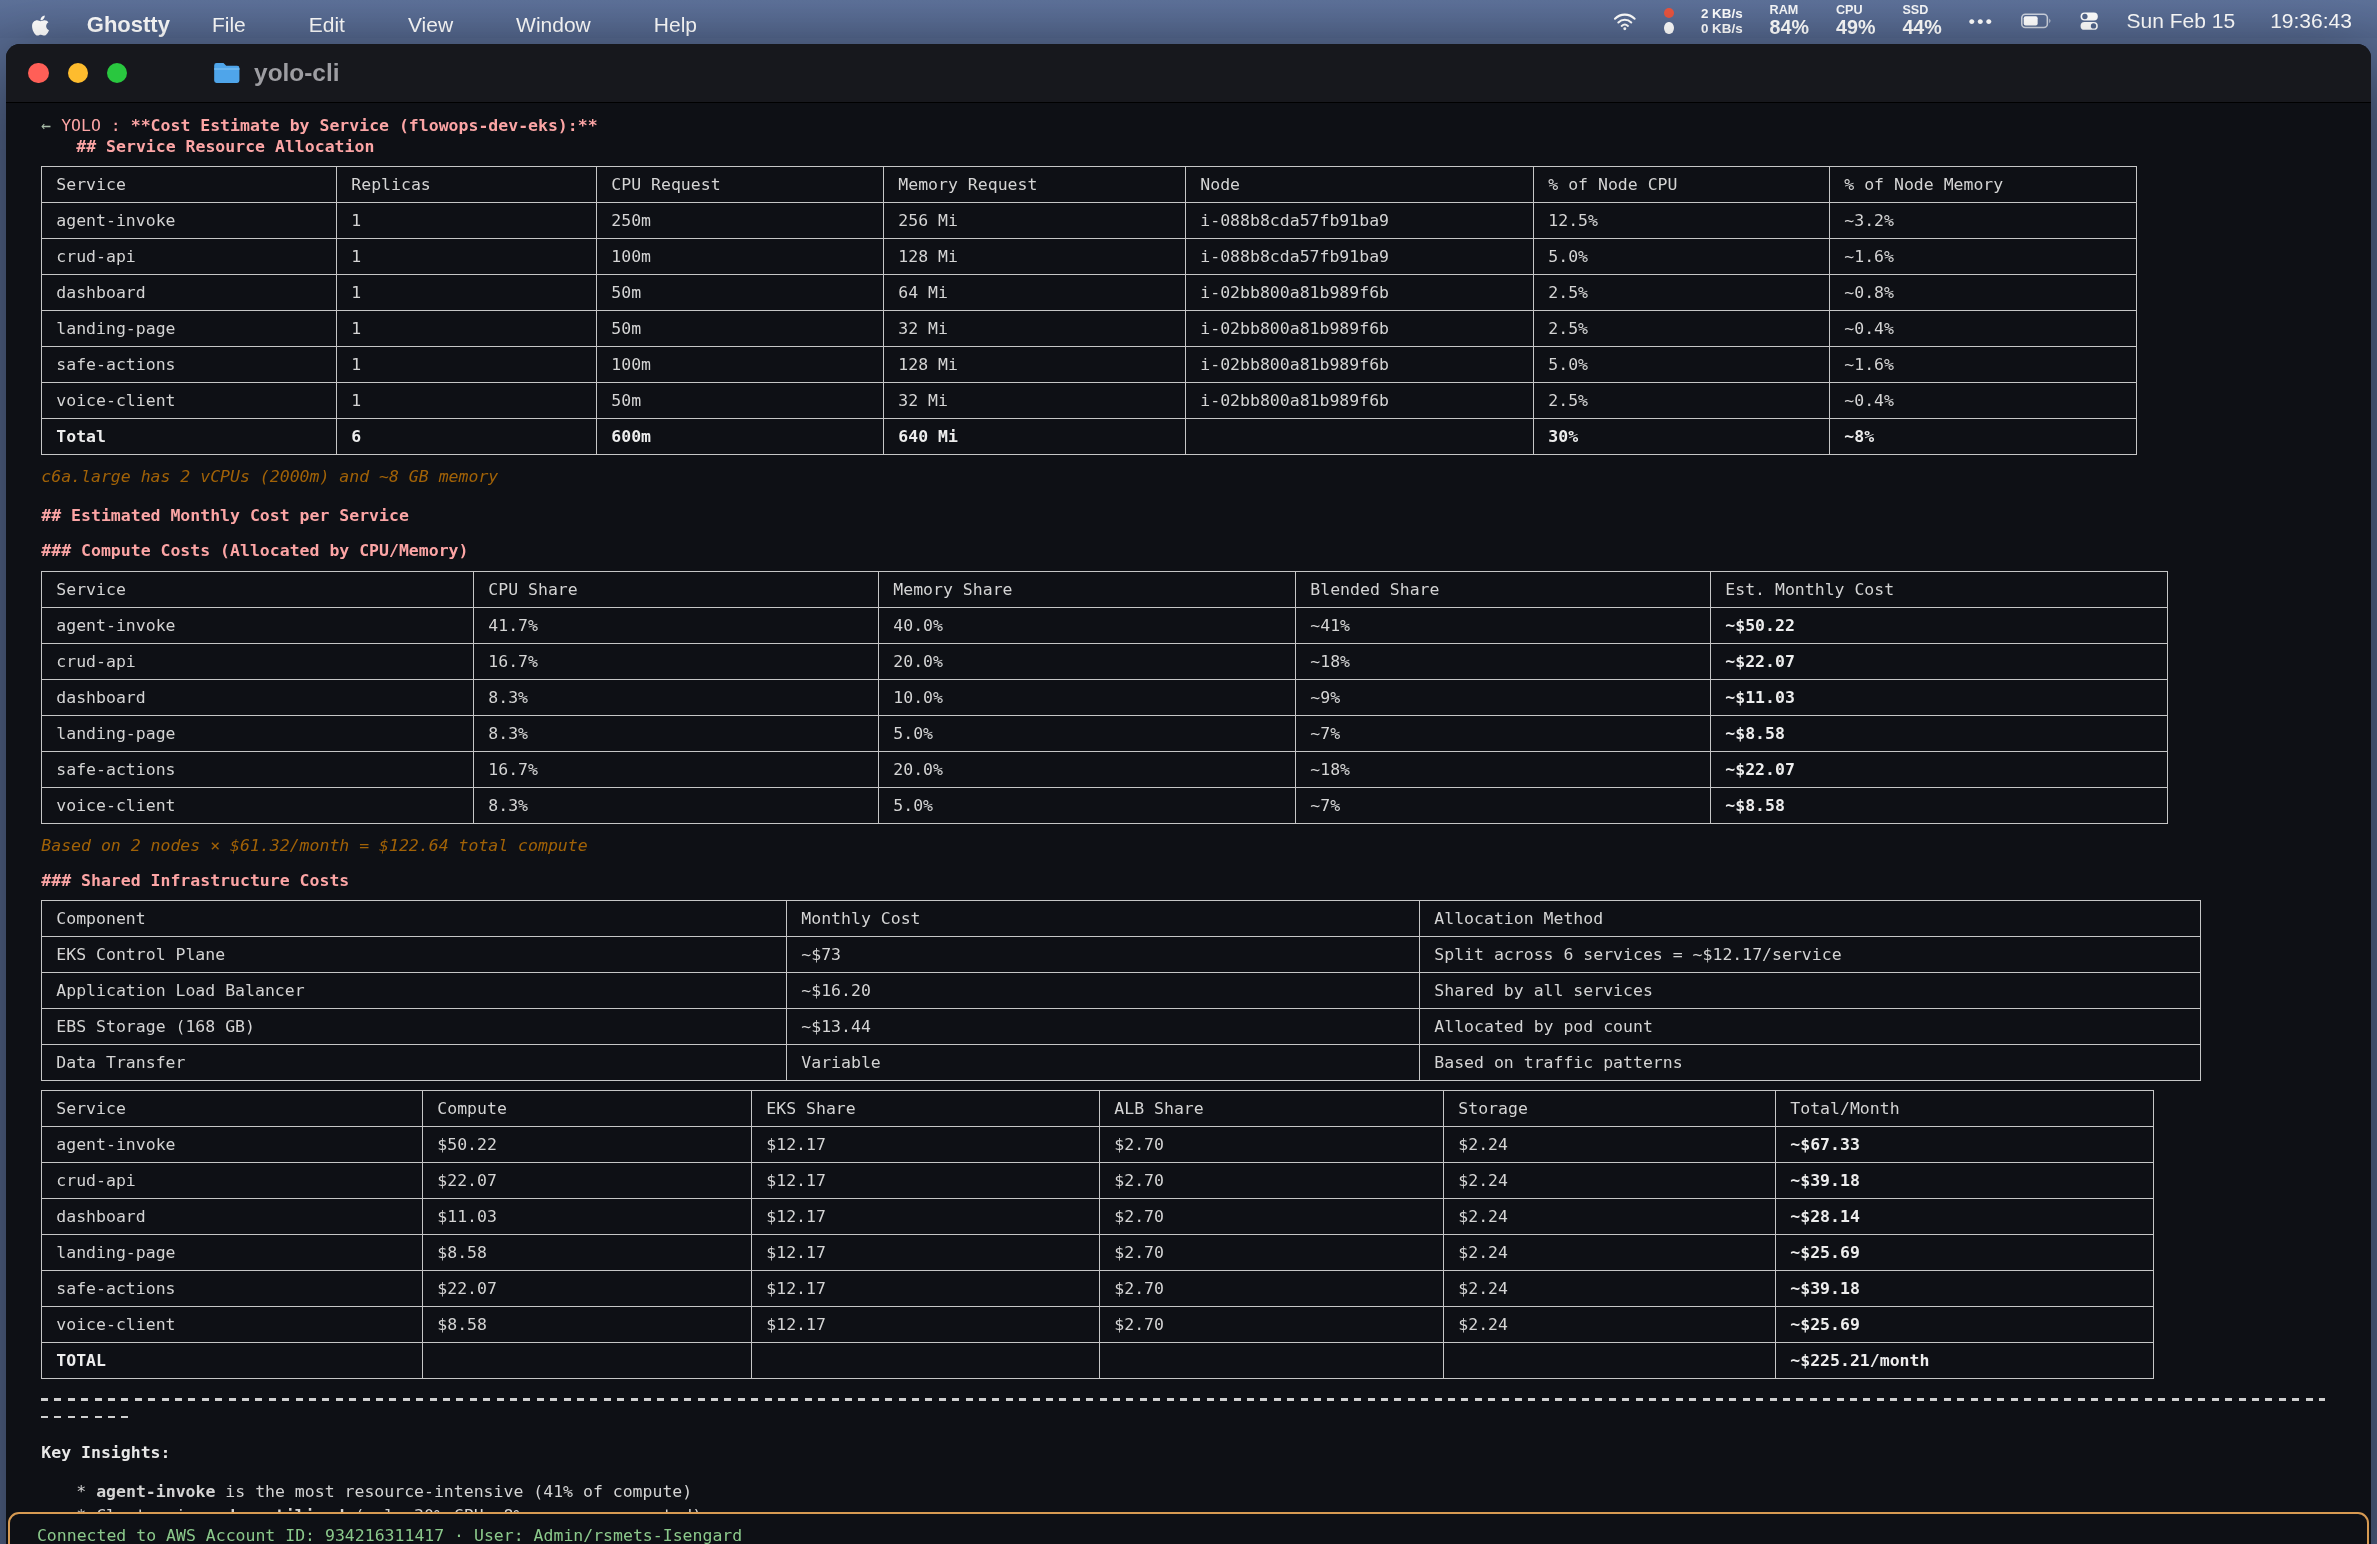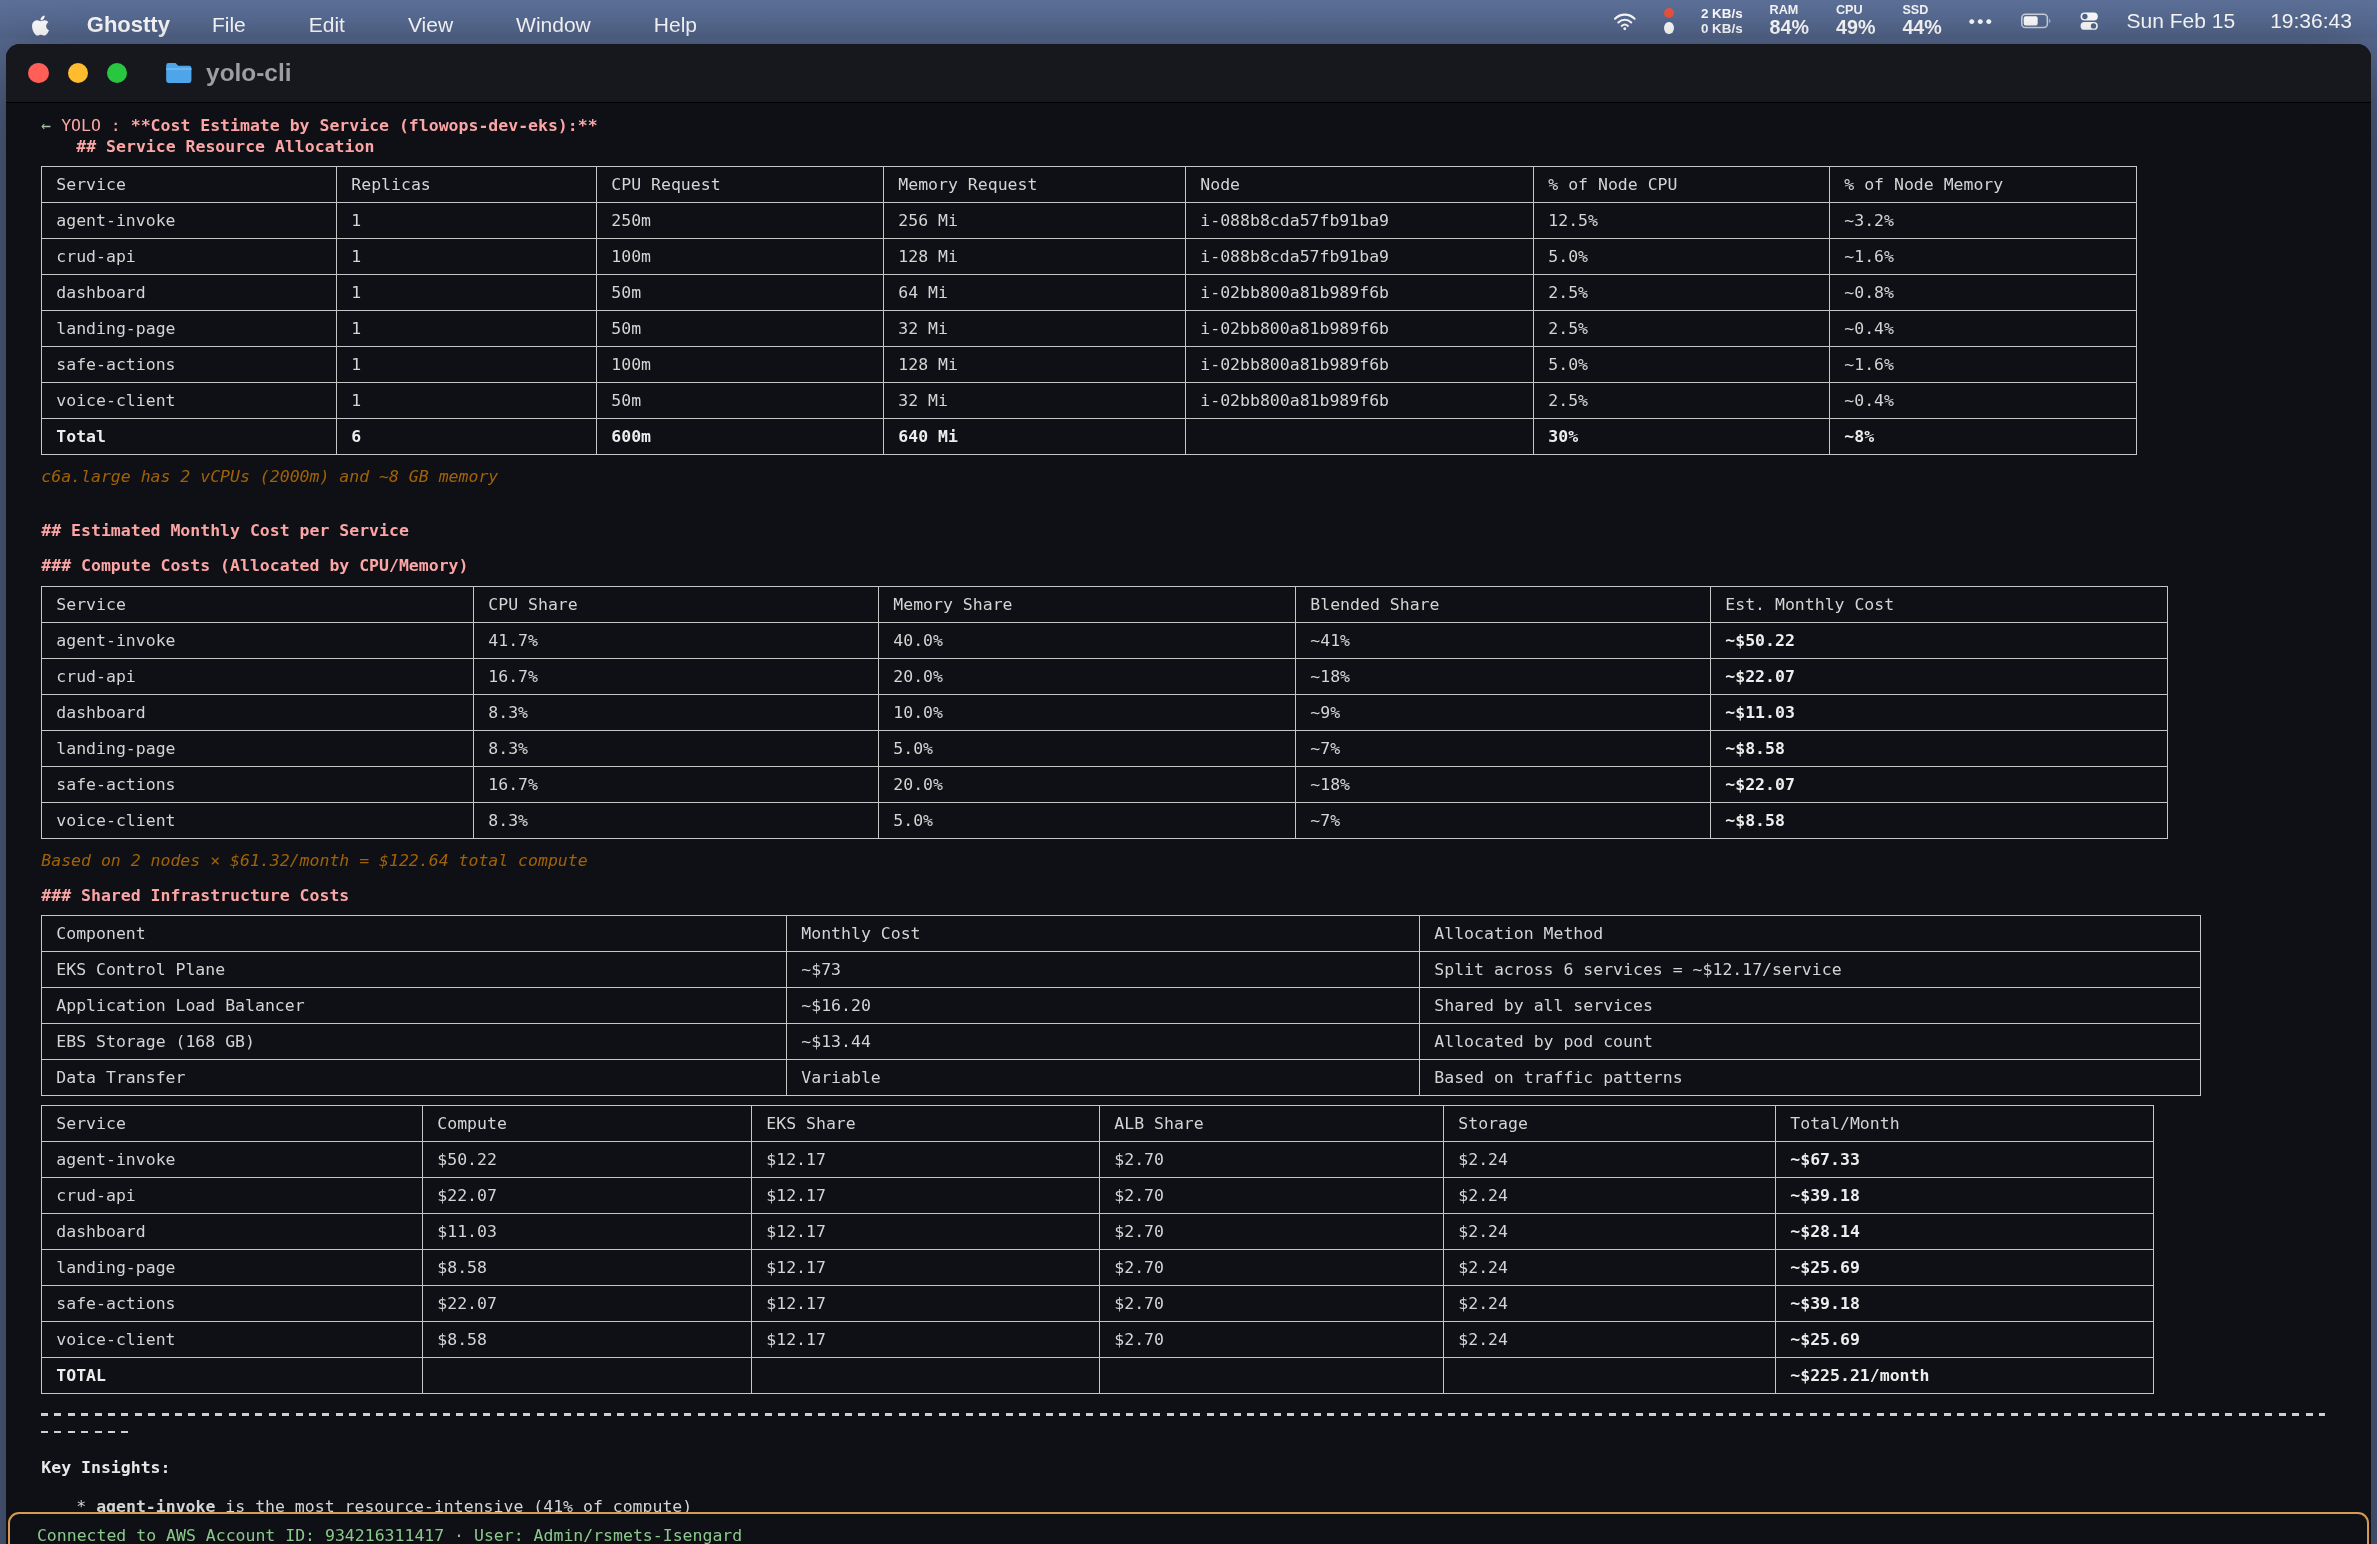--- a/index.html
+++ b/index.html
@@ -30,21 +30,21 @@
   .more{font-size:17.3px;letter-spacing:2.4px;font-weight:bold}
   .clock{display:flex;gap:35px;font-size:21px}
   
   .window{
     position:absolute;top:44px;left:6.3px;right:6.3px;height:1541px;
     background:#0e1015;border-radius:14px 14px 0 0;overflow:hidden;
     box-shadow:0 23.6px 71px rgba(0,0,0,.6);
   }
   .titlebar{
     height:58px;display:flex;align-items:center;padding:0 22px;
-    background:#17181d;border-bottom:1.6px solid #000;
+    background:#17181d;border-bottom:1.6px solid #000;gap:48px;
   }
   .lights{display:flex;gap:19px}
   .light{width:20.4px;height:20.4px;border-radius:50%;border:none;padding:0}
   .l-red{background:#ff5f57}.l-yellow{background:#febc2e}.l-green{background:#29c73f}
   .wtitle{margin-left:38px;display:flex;align-items:center;gap:12.6px;
     color:#9d9da2;font-weight:bold;font-size:24.4px}
   
   .term{
     padding:11.8px 0 0 35px;
     font-family:"DejaVu Sans Mono",monospace;
@@ -55,21 +55,21 @@
   .b{font-weight:bold}
   .indent{padding-left:35px}
   .note{font-style:italic;color:#a16207;margin-top:11px}
   table{border-collapse:collapse;table-layout:fixed;margin-top:9.4px}
   th,td{
     border:1.6px solid #c6c6c6;height:35px;padding:0 6.3px 0 14px;
     text-align:left;font-weight:normal;font-size:16.5px;color:#d4d4d4;
     white-space:nowrap;overflow:hidden;
   }
   td.b,tr.boldrow td{font-weight:bold;color:#ededed}
-  .mt22{margin-top:33px}.mt18{margin-top:14px}.mt16{margin-top:12.6px}
+  .mt22{margin-top:18px}.mt18{margin-top:14px}.mt16{margin-top:12.6px}
   .dash-long{width:2284px;height:2.4px;margin-top:19px;
     background:repeating-linear-gradient(90deg,#cfcfcf 0 7px,transparent 7px 13.4px)}
   .dash-short{width:88px;height:2.4px;margin-top:15px;
     background:repeating-linear-gradient(90deg,#cfcfcf 0 7px,transparent 7px 13.4px)}
   .keyins{margin-top:23.6px;font-weight:bold;color:#e8e8e8}
   .insights{margin-top:17.3px}
   .insight{padding-left:35px;line-height:24.4px}
   
   .statusbar{
     position:absolute;left:1.6px;right:1.6px;top:1468px;height:71px;

